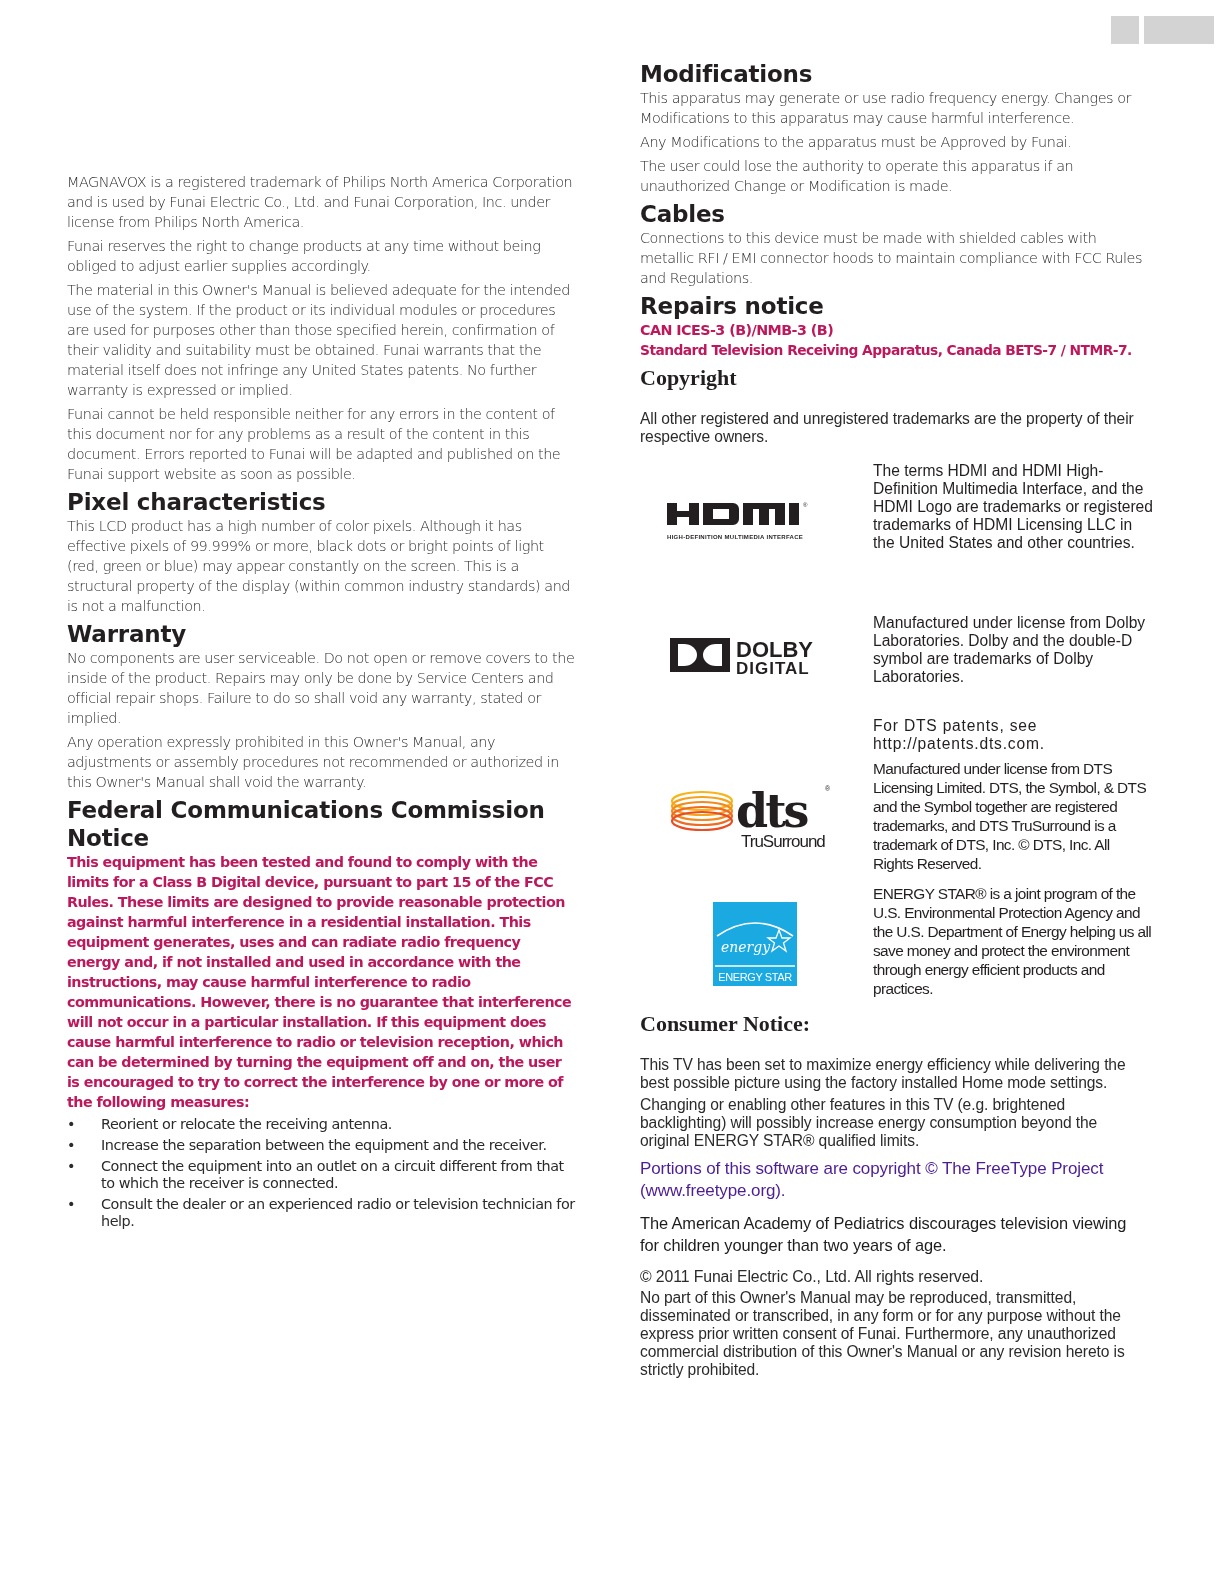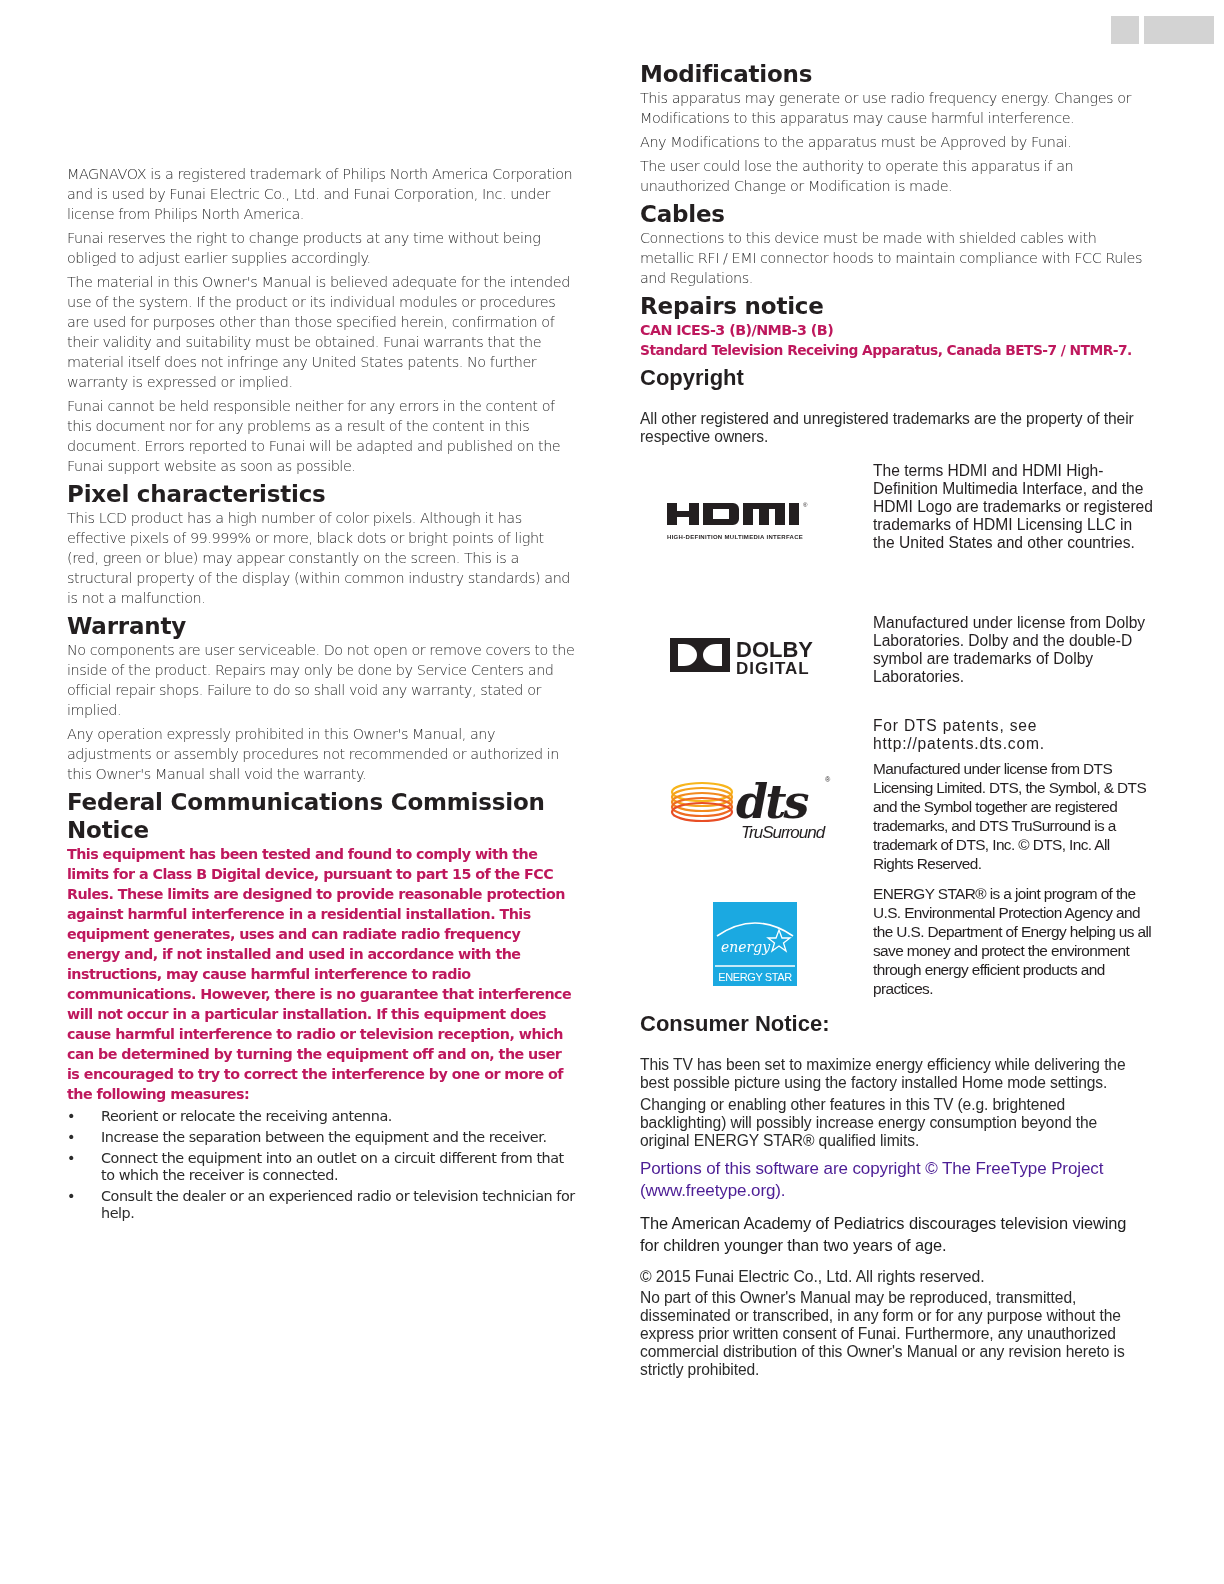--- a/index.html
+++ b/index.html
@@ -3,28 +3,28 @@
 <meta charset="utf-8">
 <style>
   html, body { margin: 0; padding: 0; background: #ffffff; }
   body { width: 1224px; height: 1584px; position: relative; overflow: hidden; color: #231f20; }
   .tabs { position: absolute; top: 16px; left: 1111px; height: 28px; }
   .tab { position: absolute; top: 0; height: 28px; background: #d3d3d3; }
   .tab1 { left: 0; width: 28px; }
   .tab2 { left: 33px; width: 70px; }
 
   .col { position: absolute; }
-  .left { left: 67px; top: 164px; width: 510px; }
+  .left { left: 67px; top: 172px; width: 510px; }
   .right { left: 640px; top: 58px; width: 510px; }
   p { margin: 0; }
   .body { font-family: "DejaVu Sans", sans-serif; font-size: 14.4px; line-height: 20px; color: #2b2b2b; font-weight: 300; letter-spacing: -0.45px; margin-bottom: 4px; }
   .h { font-family: "DejaVu Sans", sans-serif; font-size: 23px; line-height: 28px; color: #231f20; margin: 2px 0 0 0; letter-spacing: -0.2px; }
   .bold { font-family: "DejaVu Sans", sans-serif; font-size: 14.3px; line-height: 20px; color: #be185d; font-weight: bold; letter-spacing: -0.55px; }
   .helv { font-family: "Liberation Sans", sans-serif; font-size: 15.6px; line-height: 18px; color: #2b2b2b; letter-spacing: -0.1px; }
-  .helvh { font-family: Liberation Sans, sans-serif; font-size: 22px; line-height: 28px; color: #231f20; margin-top: 6px; }
+  .helvh { font-family: Liberation Serif, serif; font-size: 22px; line-height: 28px; color: #231f20; margin-top: 6px; }
 
   ul.fcc { list-style: none; margin: 4px 0 0 0; padding: 0; }
   ul.fcc li { position: relative; padding-left: 34px; font-family: "DejaVu Sans", sans-serif; font-size: 14.4px; line-height: 17px; color: #2b2b2b; margin-bottom: 4px; letter-spacing: -0.45px; }
   ul.fcc li .bullet { position: absolute; left: 0; top: 0; }
 
   .logo-row { position: absolute; left: 650px; width: 500px; }
   .logo-box { position: absolute; left: 0; width: 210px; display: flex; align-items: center; justify-content: center; }
   .logo-text { position: absolute; left: 223px; width: 280px; font-family: "Liberation Sans", sans-serif; font-size: 15.6px; line-height: 18px; color: #231f20; }
   .narrow { font-family: "Liberation Sans", sans-serif; font-size: 15.4px; line-height: 19px; letter-spacing: -0.6px; color: #231f20; }
 </style>
@@ -101,21 +101,21 @@
       <path d="M8 14 h6 a13 11 0 0 1 0 22 h-6 z" fill="#fff"></path>
       <path d="M52 14 h-6 a13 11 0 0 0 0 22 h6 z" fill="#fff"></path>
       <text x="66" y="27" font-size="22" font-weight="bold" font-family="Liberation Sans, sans-serif" fill="#231f20">DOLBY</text>
       <text x="66" y="44" font-size="17" font-weight="bold" font-family="Liberation Sans, sans-serif" fill="#231f20" letter-spacing="1">DIGITAL</text>
     </svg>
   </div>
   <p class="logo-text" style="top:0;">Manufactured under license from Dolby Laboratories. Dolby and the double-D symbol are trademarks of Dolby Laboratories.</p>
 </div>
 
 <div class="logo-row" style="top:717px;height:160px;">
-  <div class="logo-box" style="top:48px;height:80px;font-style:italic;">
+  <div class="logo-box" style="top:57px;height:80px;">
     <svg width="170" height="75" viewBox="0 0 170 75">
       <g fill="none" stroke-width="2.2">
         <ellipse cx="32" cy="24" rx="30" ry="9" stroke="#f7b51c"></ellipse>
         <ellipse cx="32" cy="29" rx="30" ry="9" stroke="#f5a21c"></ellipse>
         <ellipse cx="32" cy="34" rx="30" ry="9" stroke="#f28a1e"></ellipse>
         <ellipse cx="32" cy="39" rx="30" ry="9" stroke="#ee6b22"></ellipse>
         <ellipse cx="32" cy="44" rx="30" ry="9" stroke="#e84e25"></ellipse>
       </g>
       <text x="66" y="50" font-size="46" font-weight="bold" font-family="DejaVu Serif, serif" fill="#231f20" letter-spacing="-3">dts</text>
       <text x="155" y="14" font-size="7" font-family="Liberation Sans, sans-serif" fill="#231f20">®</text>
@@ -139,15 +139,15 @@
   </div>
   <p class="logo-text narrow" style="top:0;">ENERGY STAR® is a joint program of the U.S. Environmental Protection Agency and the U.S. Department of Energy helping us all save money and protect the environment through energy efficient products and practices.</p>
 </div>
 
 <div class="col" style="left:640px;top:1010px;width:505px;">
   <h2 class="helvh" style="margin-top:0">Consumer Notice:</h2>
   <p class="helv" style="margin-bottom:4px">This TV has been set to maximize energy efficiency while delivering the best possible picture using the factory installed Home mode settings.</p>
   <p class="helv" style="margin-bottom:8px">Changing or enabling other features in this TV (e.g. brightened backlighting) will possibly increase energy consumption beyond the original ENERGY STAR® qualified limits.</p>
   <p class="helv" style="font-size:17px;line-height:22px;font-weight:500;color:#4c1d95;margin-bottom:10px;">Portions of this software are copyright © The FreeType Project (www.freetype.org).</p>
   <p class="helv" style="font-size:16.4px;line-height:22px;color:#1d1d1d;margin-bottom:10px;">The American Academy of Pediatrics discourages television viewing for children younger than two years of age.</p>
-  <p class="helv" style="font-size:15.8px;line-height:21px;margin-bottom:2px;">© 2015 Funai Electric Co., Ltd. All rights reserved.</p>
+  <p class="helv" style="font-size:15.8px;line-height:21px;margin-bottom:2px;">© 2011 Funai Electric Co., Ltd. All rights reserved.</p>
   <p class="helv">No part of this Owner's Manual may be reproduced, transmitted, disseminated or transcribed, in any form or for any purpose without the express prior written consent of Funai. Furthermore, any unauthorized commercial distribution of this Owner's Manual or any revision hereto is strictly prohibited.</p>
 </div>
 
 </body></html>

